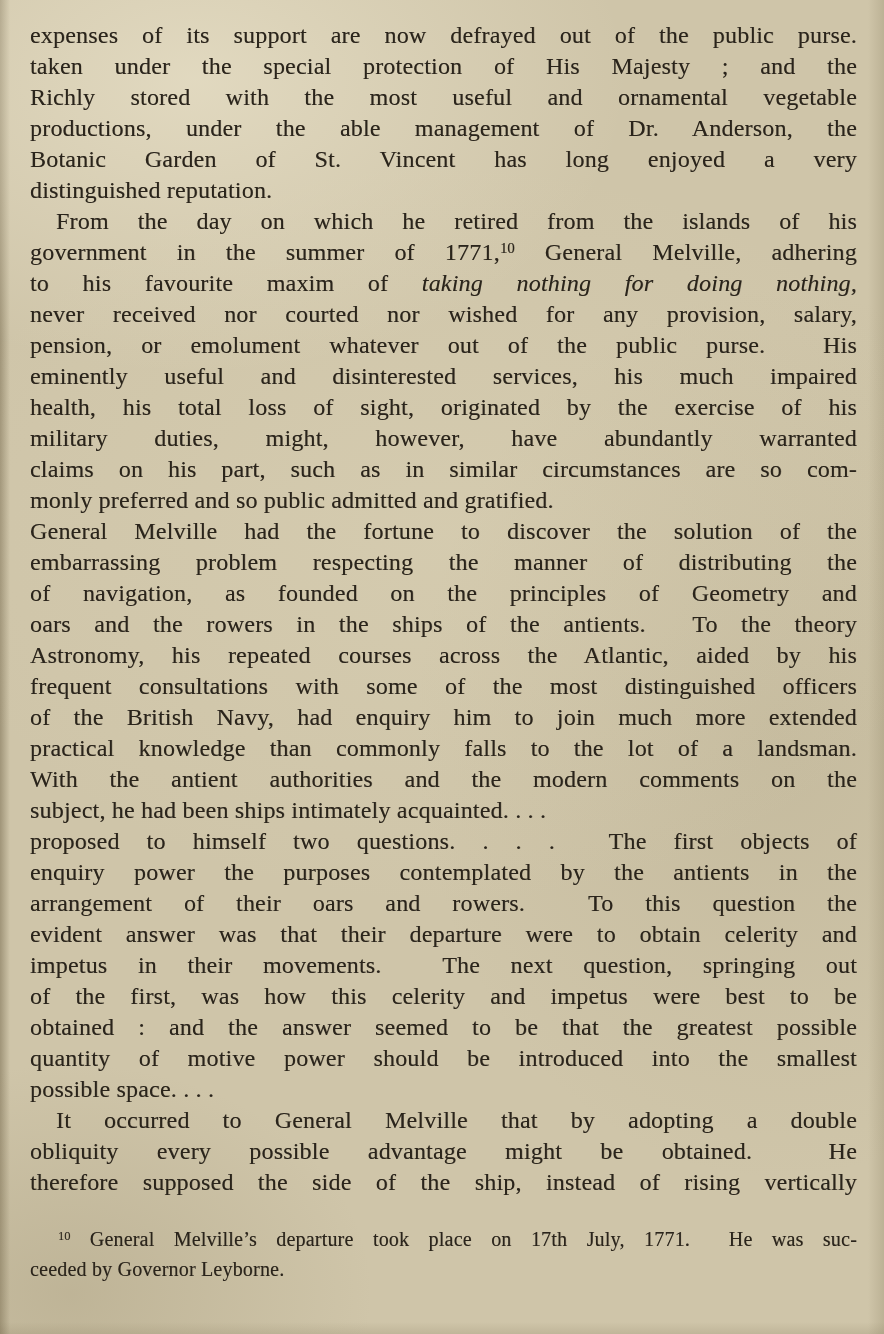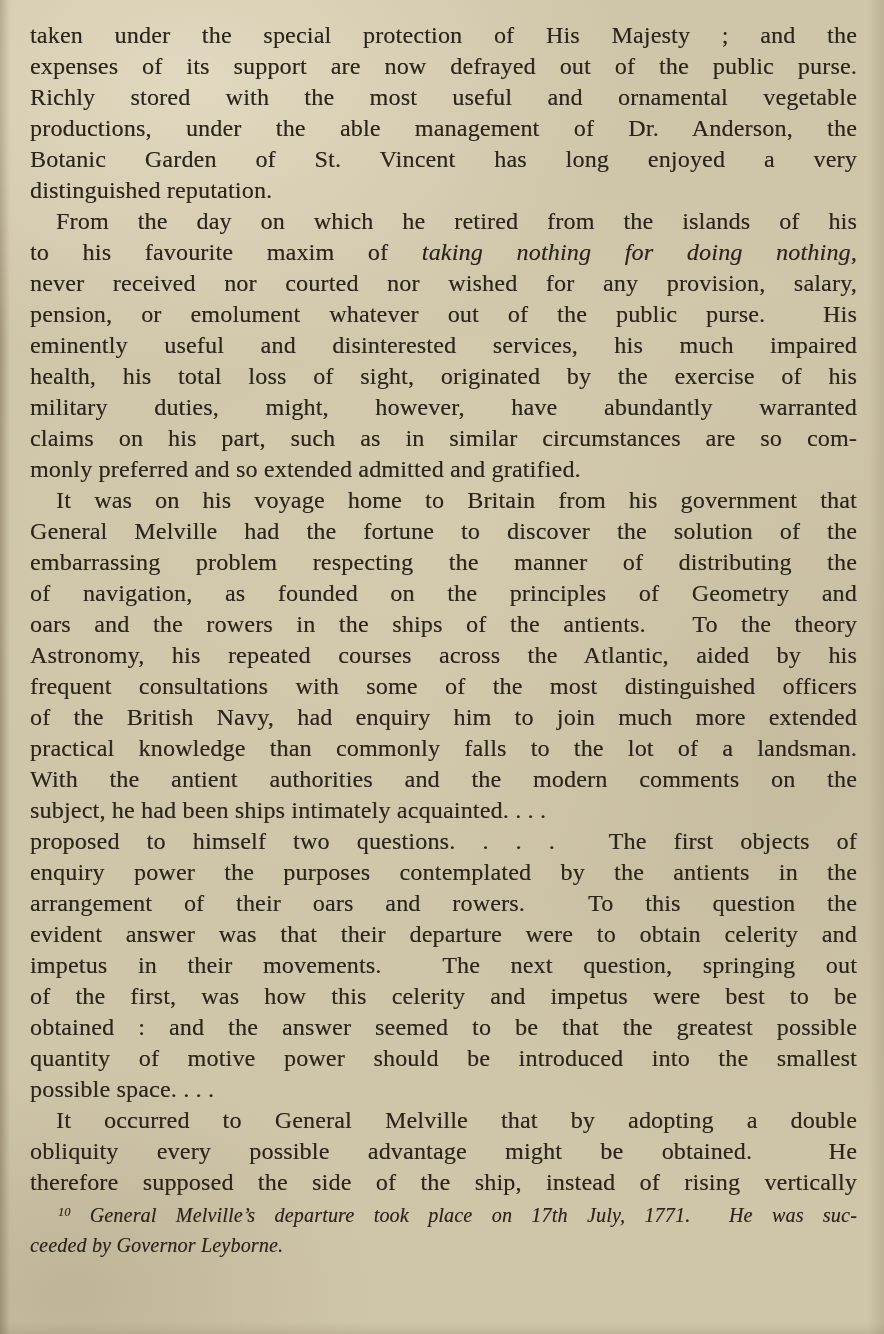--- a/index.html
+++ b/index.html
@@ -39,22 +39,21 @@
     letter-spacing: 0.2px;
     white-space: normal;
   }
   .line.last {
     text-align-last: left;
   }
   .line.indent {
     text-indent: 26px;
   }
   .footnote {
-    margin-top: 2px;
-    font-style: italic;
+    margin-top: 26px;
   }
   .footnote .line {
     font-size: 20px;
     line-height: 30px;
     height: 30px;
     text-align: justify;
     text-align-last: justify;
     letter-spacing: 0.2px;
   }
   .footnote .line.last {
@@ -75,42 +74,42 @@
   }
 </style>
 </head>
 <body>
 
 <div class="page">
 
   <div class="body-text">
 
     <div>
+      <div class="line">expenses of its support are now defrayed out of the public purse.</div>
       <div class="line">taken under the special protection of His Majesty ; and the</div>
-      <div class="line">expenses of its support are now defrayed out of the public purse.</div>
       <div class="line">Richly stored with the most useful and ornamental vegetable</div>
       <div class="line">productions, under the able management of Dr. Anderson, the</div>
       <div class="line">Botanic Garden of St. Vincent has long enjoyed a very</div>
       <div class="line last">distinguished reputation.</div>
     </div>
 
     <div>
       <div class="line indent">From the day on which he retired from the islands of his</div>
+      <div class="line"><span>government in the summer of 1771,</span><sup class="fnref">10</sup><span> General Melville, adhering</span></div>
       <div class="line"><span>to his favourite maxim of </span><span class="it">taking nothing for doing nothing,</span></div>
       <div class="line">never received nor courted nor wished for any provision, salary,</div>
       <div class="line">pension, or emolument whatever out of the public purse.&nbsp; His</div>
       <div class="line">eminently useful and disinterested services, his much impaired</div>
       <div class="line">health, his total loss of sight, originated by the exercise of his</div>
       <div class="line">military duties, might, however, have abundantly warranted</div>
       <div class="line">claims on his part, such as in similar circumstances are so com-</div>
-      <div class="line last">monly preferred and so extended admitted and gratified.</div>
+      <div class="line last">monly preferred and so public admitted and gratified.</div>
     </div>
 
     <div>
-      <div class="line indent">It was on his voyage home to Britain from his government that</div>
       <div class="line">General Melville had the fortune to discover the solution of the</div>
       <div class="line">embarrassing problem respecting the manner of distributing the</div>
       <div class="line">of navigation, as founded on the principles of Geometry and</div>
       <div class="line">oars and the rowers in the ships of the antients.&nbsp; To the theory</div>
       <div class="line">Astronomy, his repeated courses across the Atlantic, aided by his</div>
       <div class="line">frequent consultations with some of the most distinguished officers</div>
       <div class="line">of the British Navy, had enquiry him to join much more extended</div>
       <div class="line">practical knowledge than commonly falls to the lot of a landsman.</div>
       <div class="line">With the antient authorities and the modern comments on the</div>
       <div class="line last">subject, he had been ships intimately acquainted. . . .</div>

